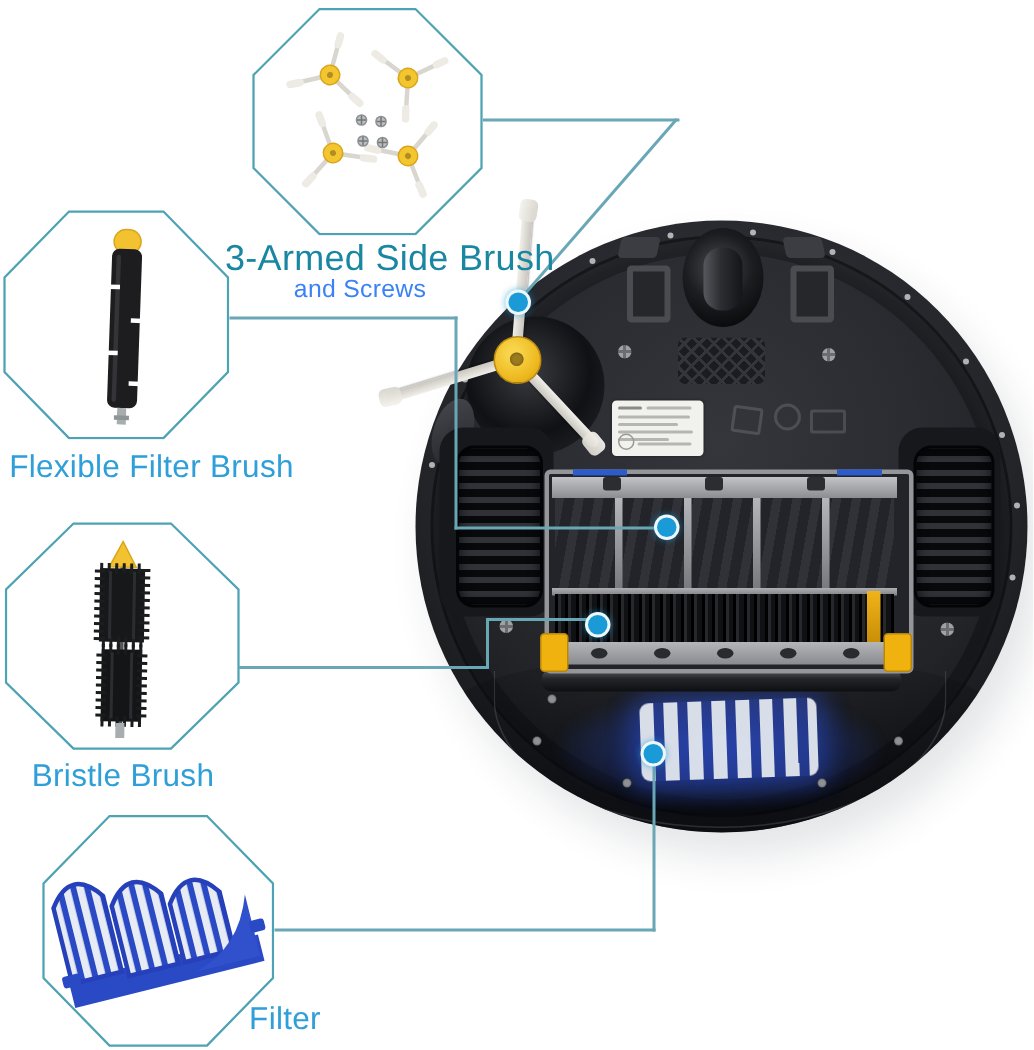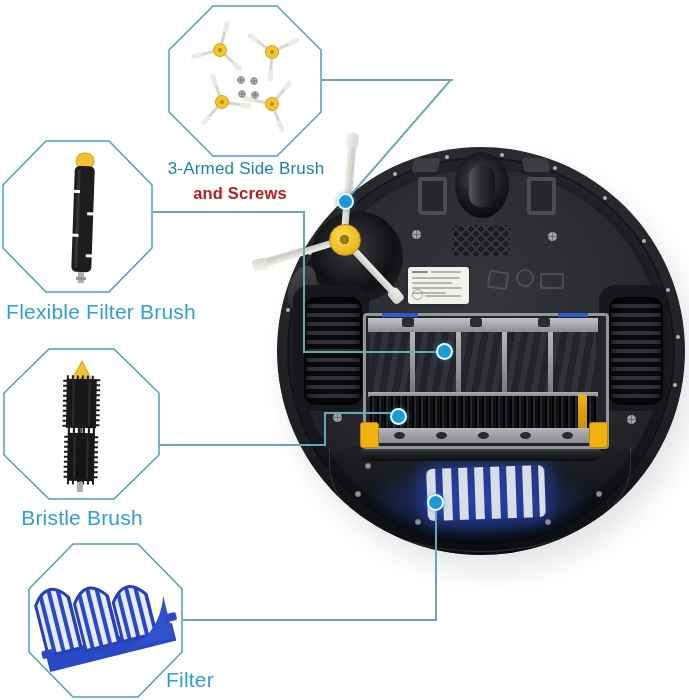--- a/index.html
+++ b/index.html
@@ -6,22 +6,22 @@
   .canvas{
     position:relative; width:689px; height:700px; background:#ffffff;
     font-family:"Liberation Sans", sans-serif; overflow:hidden;
   }
   
   .octo{position:absolute;}
   .octo svg{position:absolute;left:0;top:0;}
   
   .lbl{position:absolute; text-align:center; white-space:nowrap; letter-spacing:.2px;}
   .lbl-main{font-size:21px; color:#2E9FD8;}
-  .lbl-teal{font-size:17px; color:#1A87A2;}
-  .lbl-sub{font-size:16.5px; font-weight:bold; color:#b91c1c;}
+  .lbl-teal{font-size:24px; color:#1A87A2;}
+  .lbl-sub{font-size:16.5px; font-weight:normal; color:#3b82f6;}
   
   .cl{position:absolute; background:#69A6B6;}
   .cl.h{height:2px;} .cl.v{width:2px;}
   .cl.diag{height:2px; transform-origin:0 0;}
   
   .dot{position:absolute; width:13px; height:13px; border-radius:50%;
        background:#1A9AD7; border:2.5px solid rgba(255,255,255,.92);
        box-shadow:0 0 5px rgba(26,154,215,.65); z-index:40;}
   
   #roomba{position:absolute; left:277px; top:147px; width:408px; height:408px;

